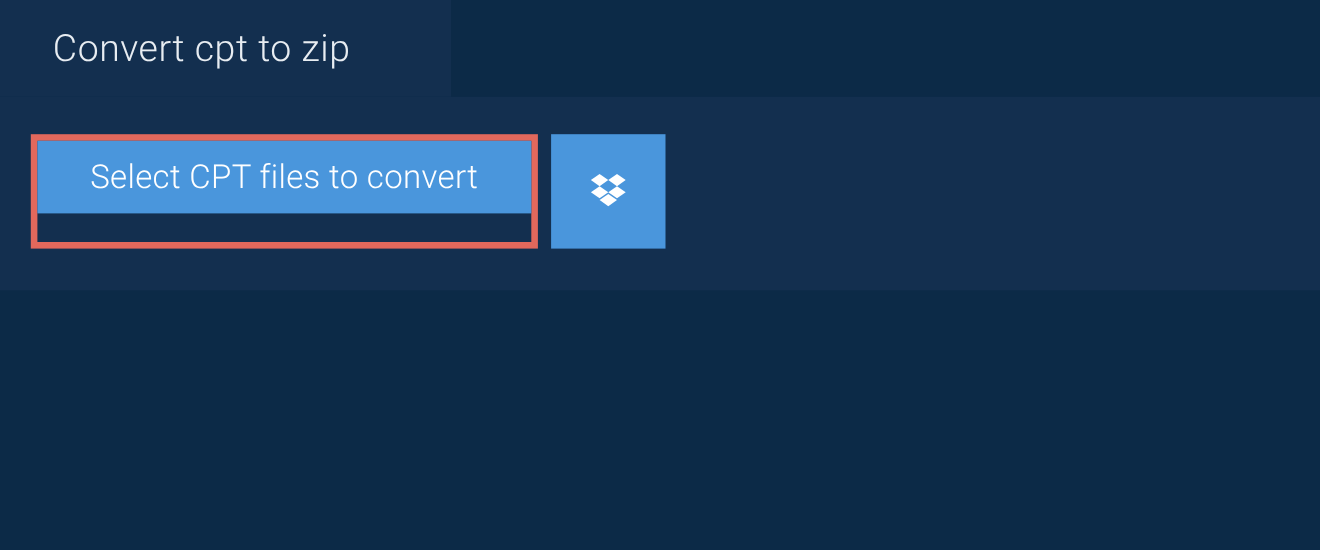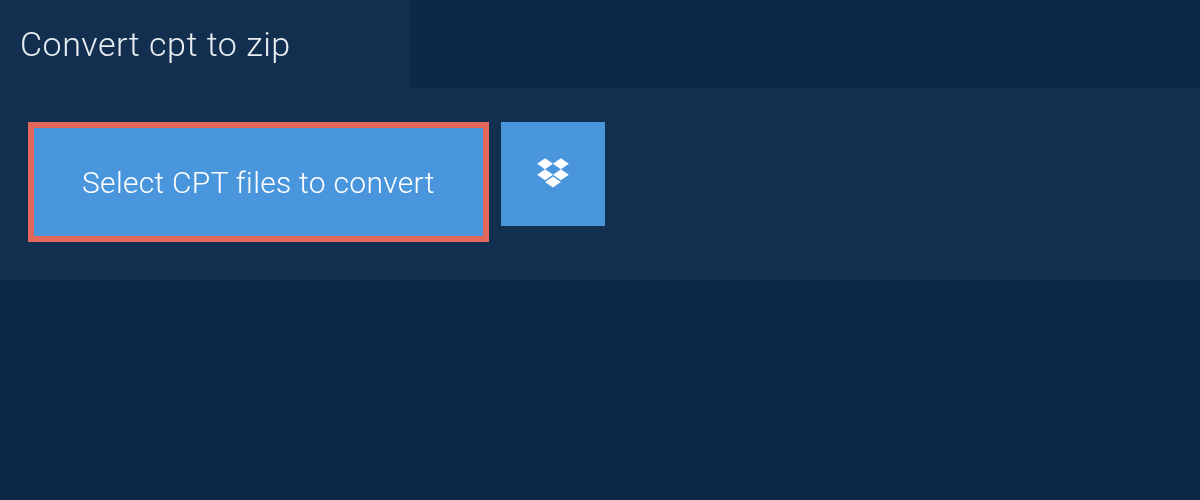--- a/index.html
+++ b/index.html
@@ -20,41 +20,42 @@
       background: #132f4f;
       display: flex;
       align-items: center;
       padding-left: 20px;
     }
     .tab-title {
       color: #e8edf2;
       font-size: 34px;
       font-weight: 300;
       letter-spacing: 0.5px;
+      margin-left: 28px;
     }
     .panel {
       background: #132f4f;
       width: 100%;
       padding: 34px 24px 38px 28px;
     }
     .button-row {
       display: flex;
       align-items: stretch;
       gap: 12px;
     }
     .highlight-box {
       border: 6px solid #e2685c;
       display: inline-flex;
     }
     .select-button {
       background: #4a96dc;
       color: #ffffff;
       border: none;
       padding: 0 48px;
-      height: 108px;
+      height: 66px;
       font-size: 30px;
       font-weight: 300;
       cursor: pointer;
       display: flex;
       align-items: center;
       justify-content: center;
       white-space: nowrap;
       font-family: inherit;
       letter-spacing: 0.3px;
     }

